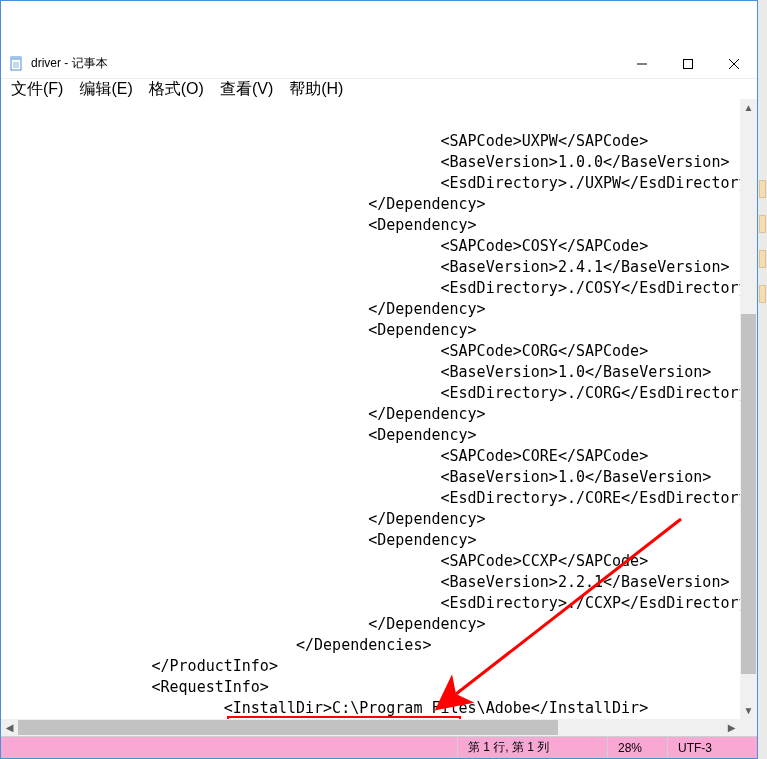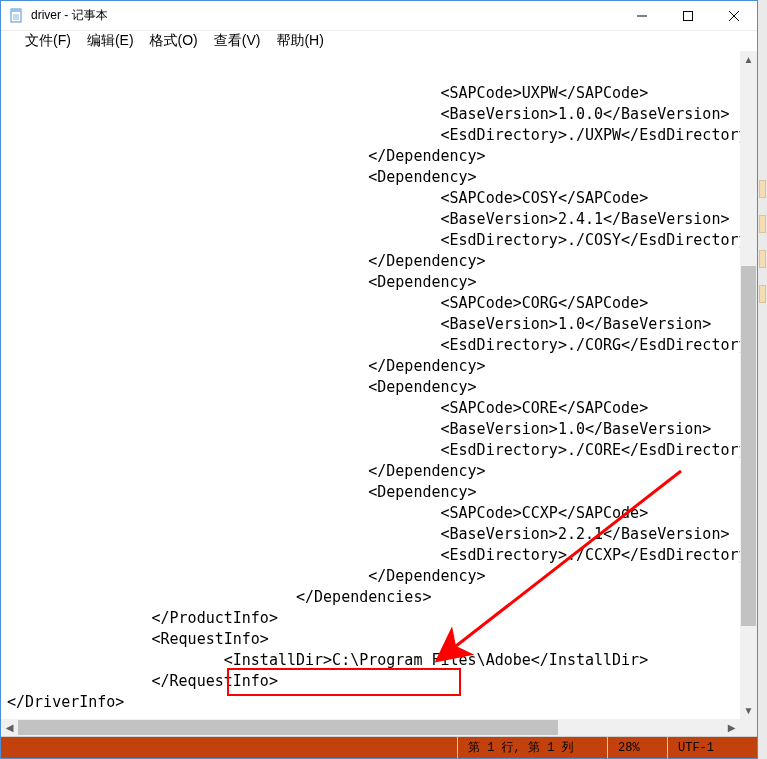--- a/index.html
+++ b/index.html
@@ -20,20 +20,21 @@
       border: 1px solid #4a90d9;
       display: flex;
       flex-direction: column;
     }
     .titlebar {
       height: 30px;
       background: #fff;
       display: flex;
       align-items: center;
       border-bottom: 1px solid #eee;
+      margin-top: 48px;
     }
     .titlebar-icon {
       width: 16px; height: 16px;
       margin-left: 8px;
       display: inline-flex;
     }
     .titlebar-title {
       margin-left: 6px;
       font-size: 12px;
       color: #000;
@@ -43,23 +44,23 @@
     .win-btns { display: flex; }
     .win-btn {
       width: 46px; height: 30px;
       display: flex; align-items: center; justify-content: center;
       color: #000;
     }
     .menubar {
       height: 20px;
       background: #fff;
       display: flex;
-      align-items: flex-end;
-      padding: 0 16px;
-      font-size: 14px;
+      align-items: center;
+      padding: 0 2px;
+      font-size: 16px;
     }
     .menu-item {
       padding: 1px 8px;
       color: #000;
     }
     .content-wrap {
       flex: 1;
       position: relative;
       overflow: hidden;
       background: #fff;
@@ -110,27 +111,26 @@
       color: #606060; font-size: 10px;
     }
     .hscroll-btn.left { left: 0; }
     .hscroll-btn.right { right: 0; }
     .scroll-corner {
       position: absolute; right: 0; bottom: 0; width: 17px; height: 17px;
       background: #f0f0f0;
     }
     .statusbar {
       height: 22px;
-      background: #c2410c;
+      background: #f9a8d4;
       border-top: 1px solid #d0d0d0;
       display: flex;
       align-items: center;
       font-size: 12px;
       color: #000;
-      font-family: Liberation Mono, monospace;
     }
     .status-spacer { flex: 1; }
     .status-cell {
       padding: 0 10px;
       border-left: 1px solid #d0d0d0;
       height: 100%;
       display: flex; align-items: center;
     }
     .status-cell.first { width: 150px; }
     .status-cell.zoom { width: 60px; }
@@ -258,16 +258,16 @@
       <div class="hscroll-thumb"></div>
       <div class="hscroll-btn right">▶</div>
     </div>
     <div class="scroll-corner"></div>
   </div>
 
   <div class="statusbar">
     <span class="status-spacer"></span>
     <span class="status-cell first">第 1 行, 第 1 列</span>
     <span class="status-cell zoom">28%</span>
-    <span class="status-cell utf">UTF-1</span>
+    <span class="status-cell utf">UTF-3</span>
   </div>
 
 </div>
 
 </body></html>

